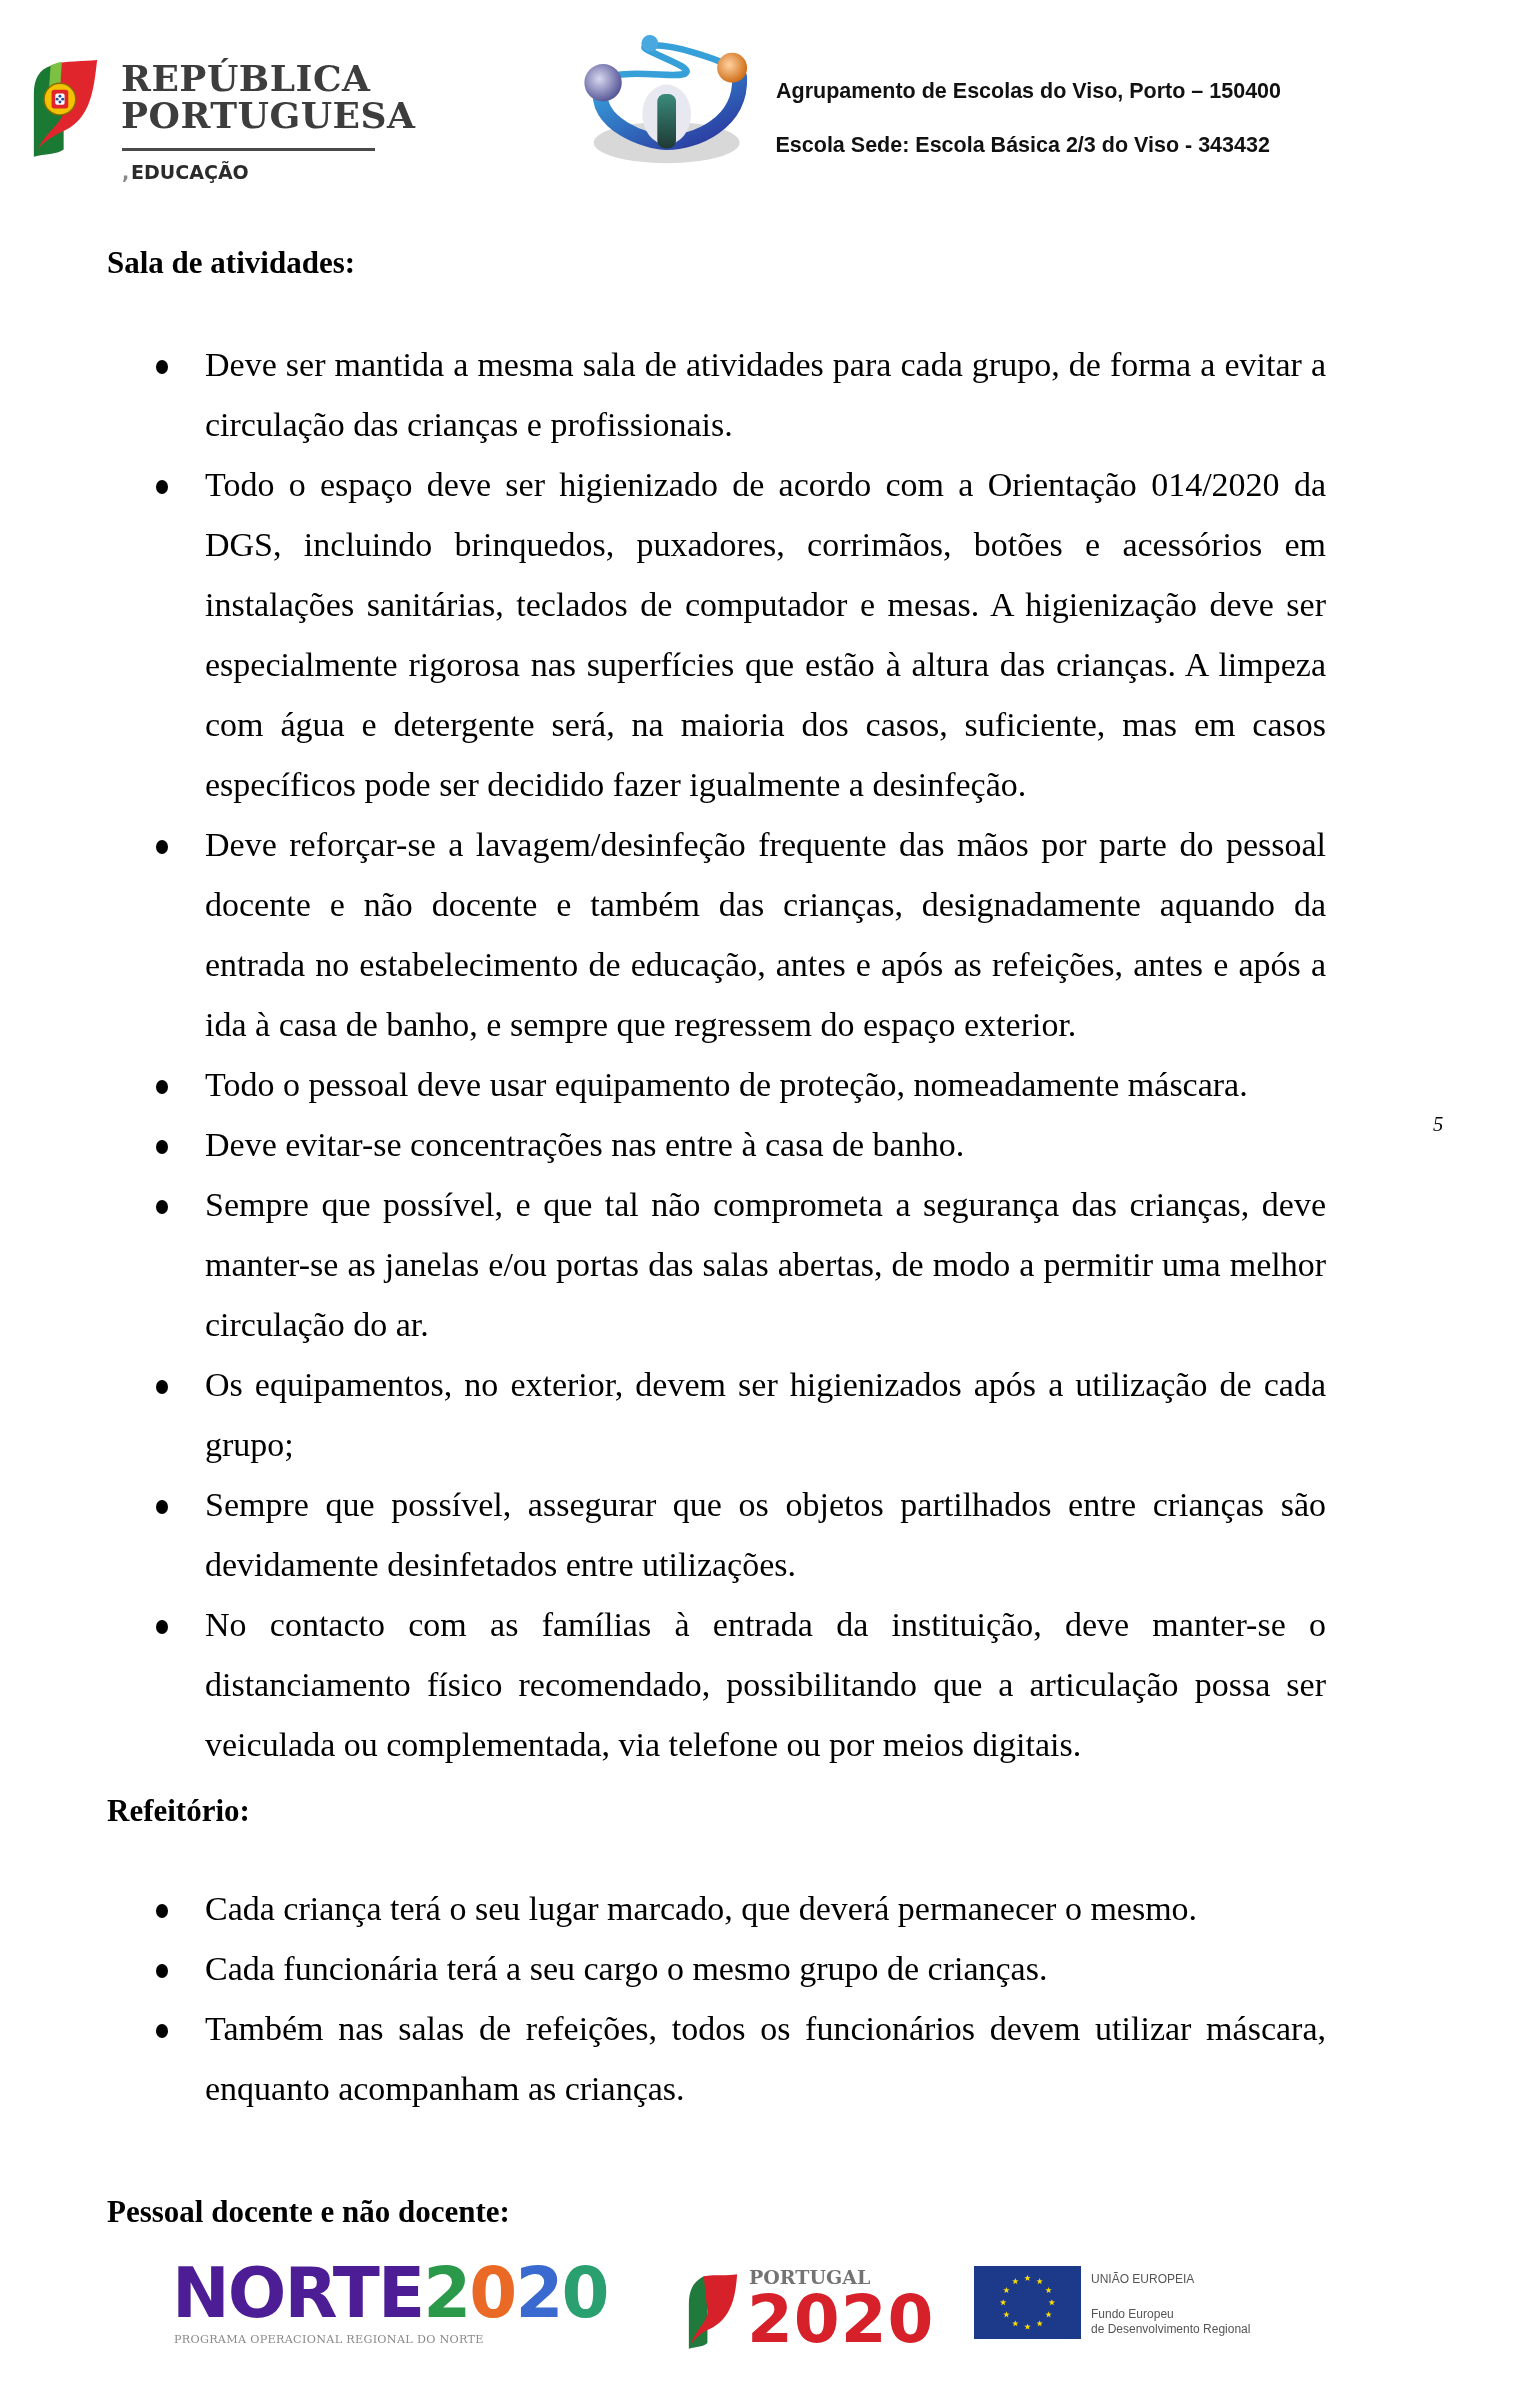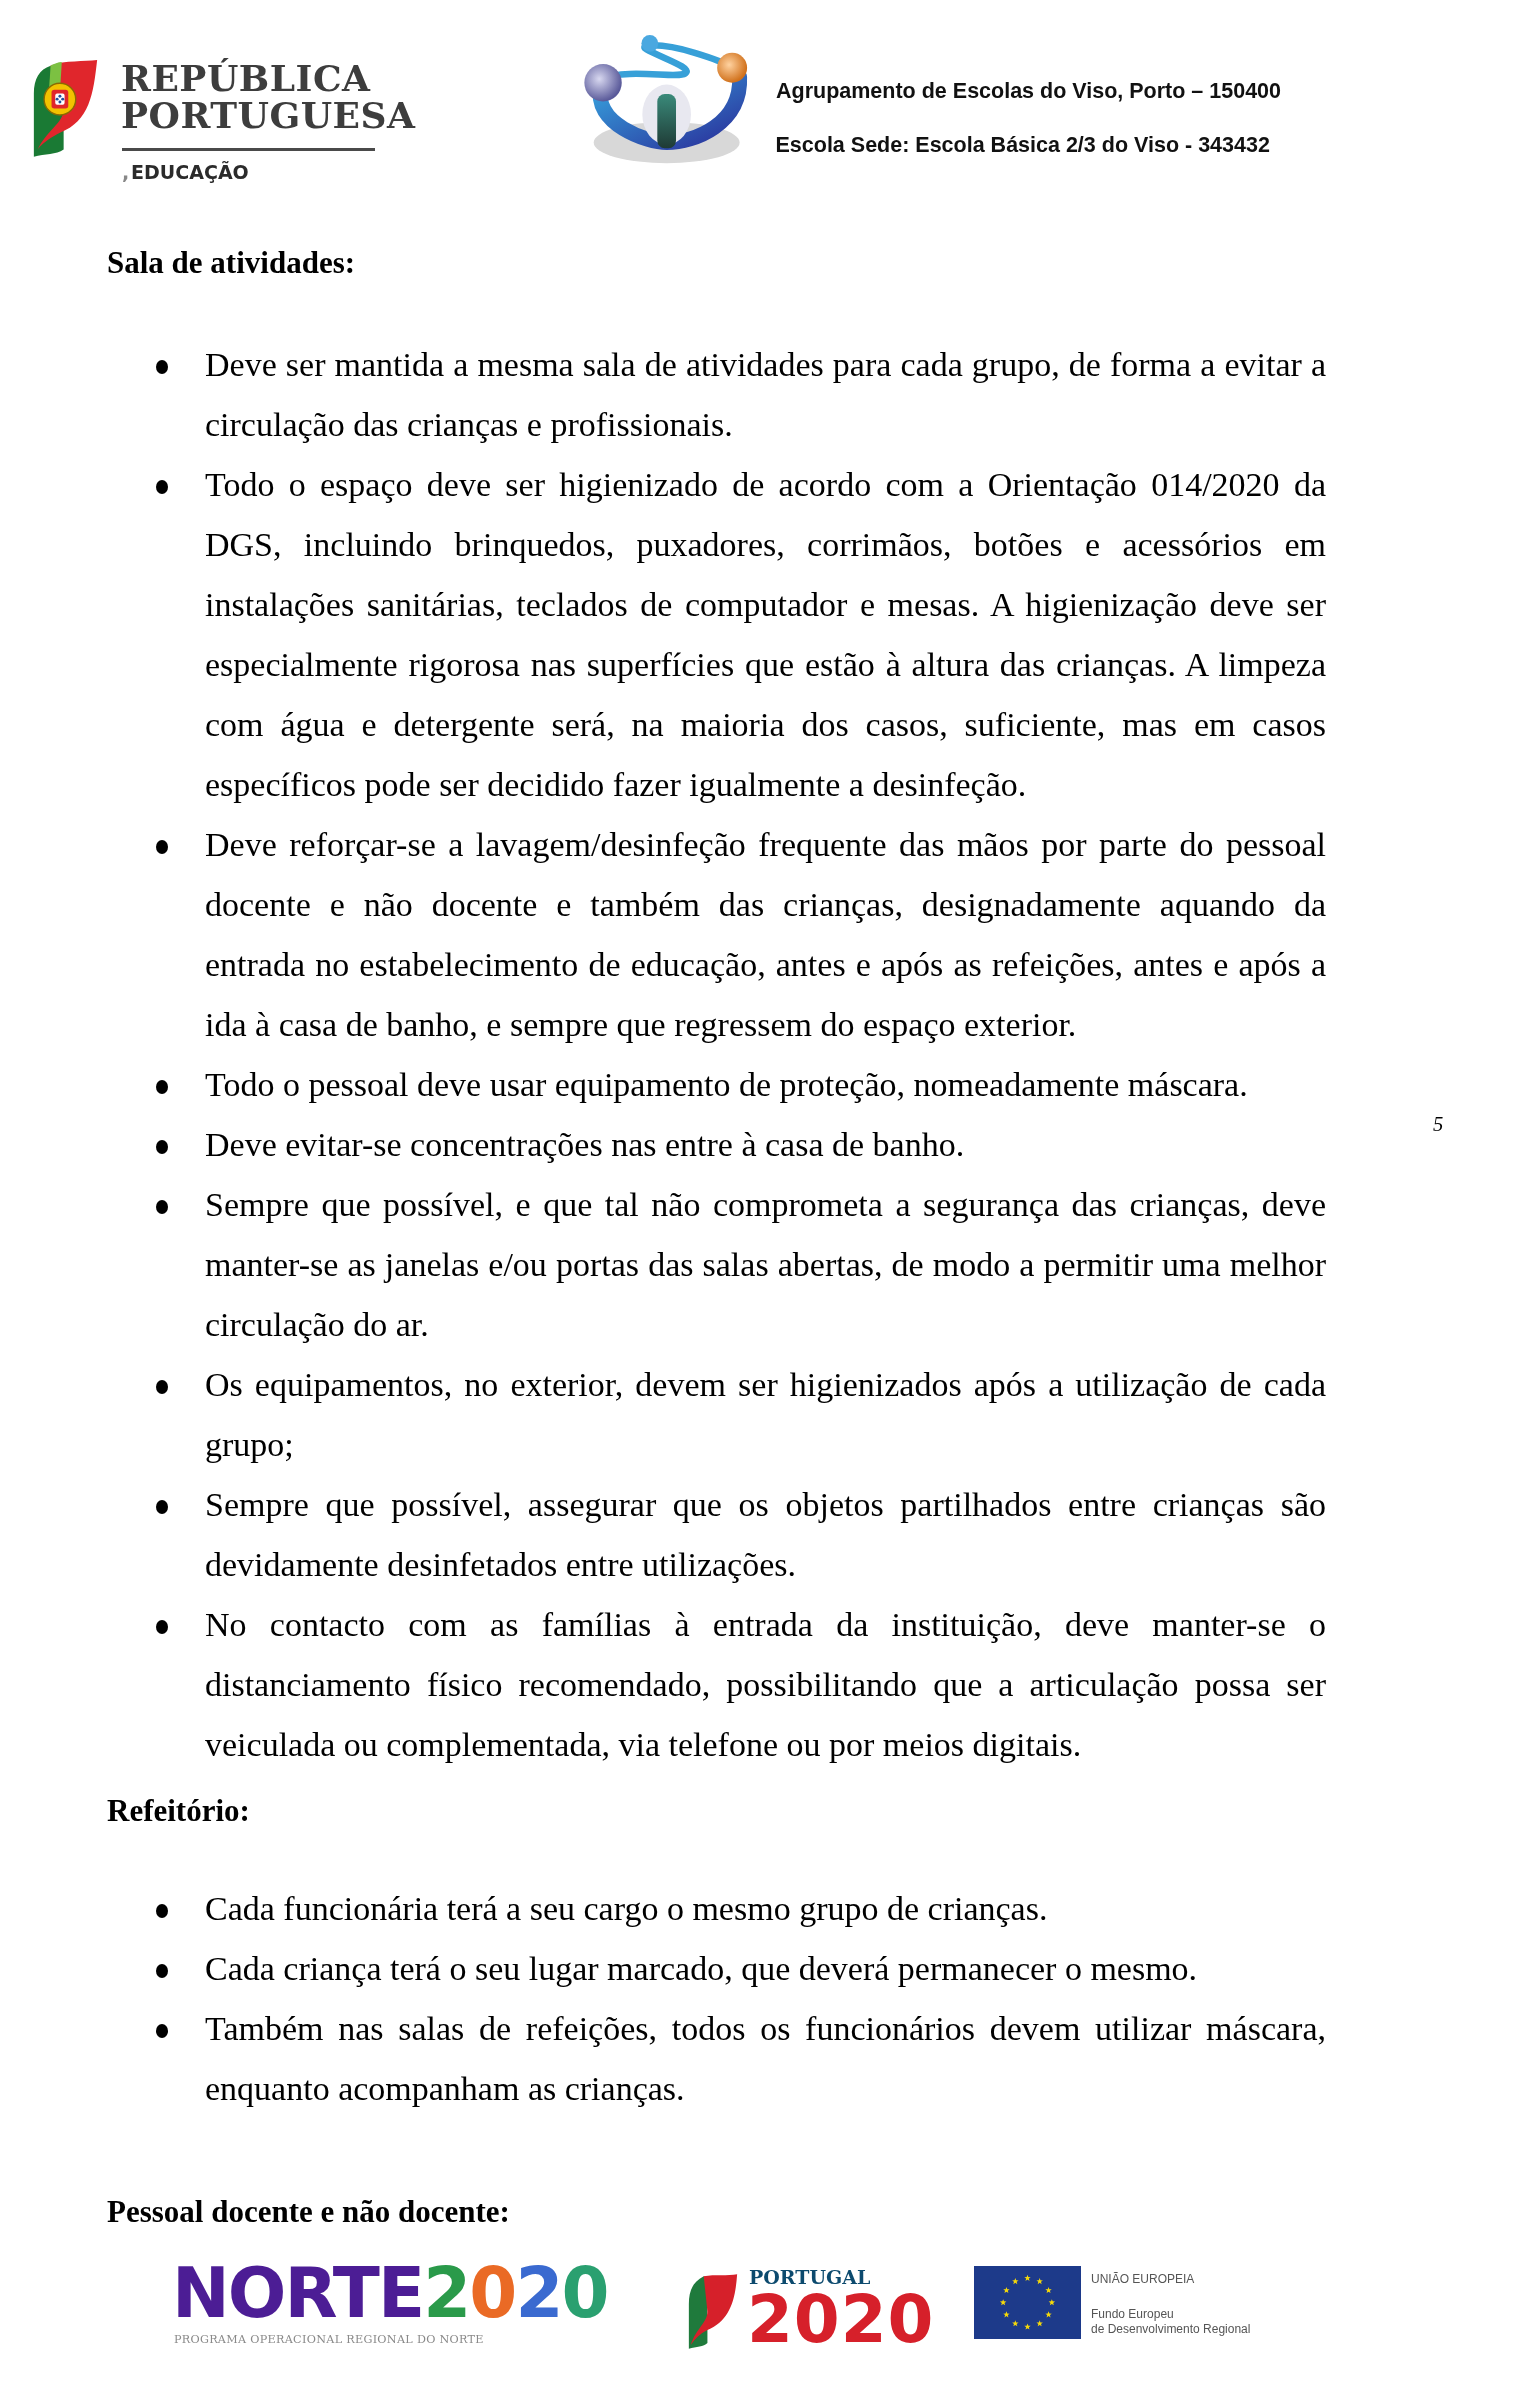--- a/index.html
+++ b/index.html
@@ -45,21 +45,21 @@
   .norte-word .d1 { color: #2a9a4a; }
   .norte-word .d2 { color: #ea6a25; }
   .norte-word .d3 { color: #3a6ad0; }
   .norte-word .d4 { color: #2aa070; }
   .norte-sub { position: absolute; left: 1.9px; top: 73px; font-family: "DejaVu Serif", serif;
                font-size: 11.2px; color: #8a8a8a; letter-spacing: 0.3px; white-space: nowrap; }
 
   .pt2020 { position: absolute; left: 687px; top: 17px; width: 253px; height: 94px; }
   .pt-flag { position: absolute; left: 0; top: 5.6px; width: 52px; height: 79px; }
   .pt-label { position: absolute; left: 62px; top: 0; font-family: "DejaVu Serif", serif;
-              font-weight: bold; font-size: 19px; color: #0c4a6e; }
+              font-weight: bold; font-size: 19px; color: #737373; }
   .pt-year { position: absolute; left: 60px; top: 19px; font-family: "DejaVu Sans", sans-serif;
              font-weight: bold; font-size: 66px; line-height: 69px; color: #d6202a; letter-spacing: 0.9px; }
 
   .eu { position: absolute; left: 974px; top: 17px; width: 309px; height: 94px; }
   .eu-flag { position: absolute; left: 0; top: 0; width: 107px; height: 73px; background: #1d3a8a; }
   .eu-label { position: absolute; left: 117px; top: 5.6px; font-family: "Liberation Sans", sans-serif;
               font-size: 12px; color: #555; white-space: nowrap; }
   .eu-fund { position: absolute; left: 117px; top: 41px; font-family: "Liberation Sans", sans-serif;
              font-size: 12px; line-height: 15px; color: #555; white-space: nowrap; }
 </style>
@@ -135,22 +135,22 @@
     <li class="bullet"><span class="dot"></span><span>Deve evitar-se concentrações nas entre à casa de banho.</span></li>
     <li class="bullet"><span class="dot"></span><span>Sempre que possível, e que tal não comprometa a segurança das crianças, deve manter-se as janelas e/ou portas das salas abertas, de modo a permitir uma melhor circulação do ar.</span></li>
     <li class="bullet"><span class="dot"></span><span>Os equipamentos, no exterior, devem ser higienizados após a utilização de cada grupo;</span></li>
     <li class="bullet"><span class="dot"></span><span>Sempre que possível, assegurar que os objetos partilhados entre crianças são devidamente desinfetados entre utilizações.</span></li>
     <li class="bullet"><span class="dot"></span><span>No contacto com as famílias à entrada da instituição, deve manter-se o distanciamento físico recomendado, possibilitando que a articulação possa ser veiculada ou complementada, via telefone ou por meios digitais.</span></li>
   </ul>
 
   <div class="section-title" style="top:1793px;">Refeitório:</div>
 
   <ul class="bullets" style="top:1879px;">
+    <li class="bullet"><span class="dot"></span><span>Cada criança terá o seu lugar marcado, que deverá permanecer o mesmo.</span></li>
     <li class="bullet"><span class="dot"></span><span>Cada funcionária terá a seu cargo o mesmo grupo de crianças.</span></li>
-    <li class="bullet"><span class="dot"></span><span>Cada criança terá o seu lugar marcado, que deverá permanecer o mesmo.</span></li>
     <li class="bullet"><span class="dot"></span><span>Também nas salas de refeições, todos os funcionários devem utilizar máscara, enquanto acompanham as crianças.</span></li>
   </ul>
 
   <div class="section-title" style="top:2194px;">Pessoal docente e não docente:</div>
 </div>
 
 <div class="page-number">5</div>
 
 <div class="footer">
   <div class="norte">

